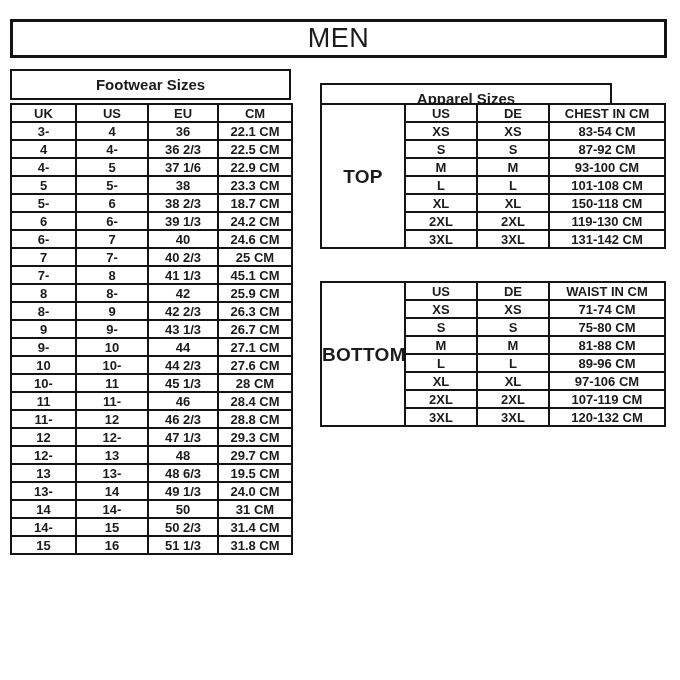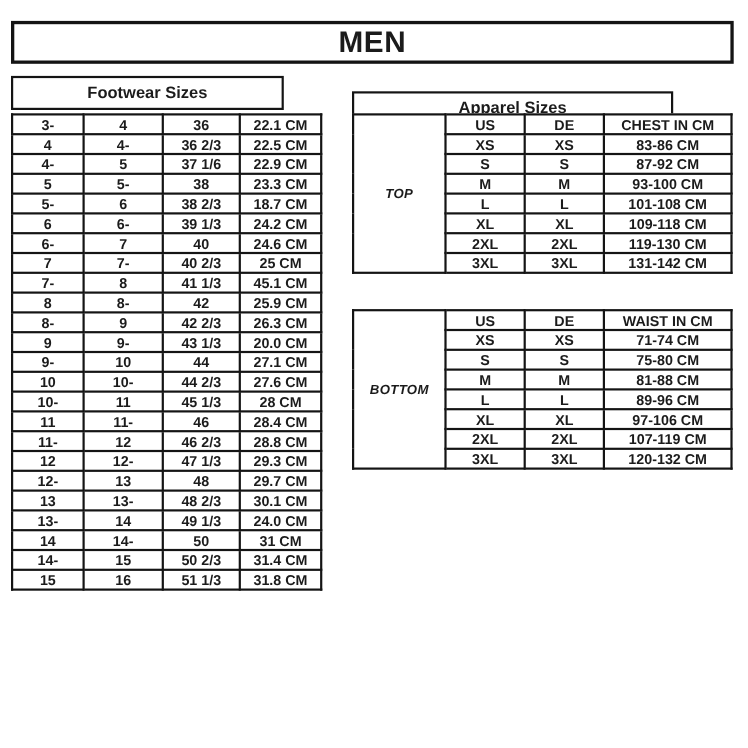--- a/index.html
+++ b/index.html
@@ -11,30 +11,30 @@
     background: #ffffff;
     font-family: "Liberation Sans", sans-serif;
     color: #1b1b1b;
   }
   .men-box {
     position: absolute;
     left: 10px; top: 19px;
     width: 657px; height: 39px;
     border: 3px solid #141414;
     display: flex; align-items: center; justify-content: center;
-    font-weight: 700; font-size: 27px; letter-spacing: 0.5px;
+    font-weight: 400; font-size: 27px; letter-spacing: 0.5px;
   }
   .section-header {
     position: absolute;
     height: 31px;
     border: 2px solid #141414;
     display: flex; align-items: center; justify-content: center;
     font-weight: 700; font-size: 15px;
   }
-  .footwear-header { left: 10px; top: 69px; width: 248px; }
+  .footwear-header { left: 10px; top: 69px; width: 281px; }
   .apparel-header  { left: 320px; top: 83px; width: 292px; text-align: right; }
   table.sizes {
     position: absolute;
     border-collapse: collapse;
     table-layout: fixed;
     background: #ffffff;
   }
   .footwear-table { left: 10px;  top: 103px; width: 281px; }
   .top-table      { left: 320px; top: 103px; width: 344px; }
   .bottom-table   { left: 320px; top: 281px; width: 344px; }
@@ -44,23 +44,22 @@
     vertical-align: middle;
     font-weight: 700;
     font-size: 13px;
     line-height: 1;
     height: 18px;
     padding: 0;
     white-space: nowrap;
     overflow: hidden;
   }
   table.sizes td.side-label {
-    font-size: 12px;
+    font-size: 19px;
     letter-spacing: 0.3px;
-    font-style: italic;
   }
 </style>
 </head>
 <body>
 
 <div class="page">
 
   <div class="men-box">
     <span>MEN</span>
   </div>
@@ -71,20 +70,26 @@
 
   <table class="sizes footwear-table">
     <colgroup>
       <col style="width:65px">
         <col style="width:72px">
         <col style="width:70px">
         <col style="width:74px">
     </colgroup>
     <tbody>
         <tr>
+          <th>UK</th>
+          <th>US</th>
+          <th>EU</th>
+          <th>CM</th>
+        </tr>
+        <tr>
           <td>3-</td>
           <td>4</td>
           <td>36</td>
           <td>22.1 CM</td>
         </tr>
         <tr>
           <td>4</td>
           <td>4-</td>
           <td>36 2/3</td>
           <td>22.5 CM</td>
@@ -140,21 +145,21 @@
         <tr>
           <td>8-</td>
           <td>9</td>
           <td>42 2/3</td>
           <td>26.3 CM</td>
         </tr>
         <tr>
           <td>9</td>
           <td>9-</td>
           <td>43 1/3</td>
-          <td>20.0 CM</td>
+          <td>26.7 CM</td>
         </tr>
         <tr>
           <td>9-</td>
           <td>10</td>
           <td>44</td>
           <td>27.1 CM</td>
         </tr>
         <tr>
           <td>10</td>
           <td>10-</td>
@@ -187,22 +192,22 @@
         </tr>
         <tr>
           <td>12-</td>
           <td>13</td>
           <td>48</td>
           <td>29.7 CM</td>
         </tr>
         <tr>
           <td>13</td>
           <td>13-</td>
-          <td>48 2/3</td>
-          <td>30.1 CM</td>
+          <td>48 6/3</td>
+          <td>19.5 CM</td>
         </tr>
         <tr>
           <td>13-</td>
           <td>14</td>
           <td>49 1/3</td>
           <td>24.0 CM</td>
         </tr>
         <tr>
           <td>14</td>
           <td>14-</td>
@@ -238,41 +243,41 @@
     <tbody>
         <tr>
           <td rowspan="8" class="side-label">TOP</td>
           <th>US</th>
           <th>DE</th>
           <th>CHEST IN CM</th>
         </tr>
         <tr>
           <td>XS</td>
           <td>XS</td>
-          <td>83-86 CM</td>
+          <td>83-54 CM</td>
         </tr>
         <tr>
           <td>S</td>
           <td>S</td>
           <td>87-92 CM</td>
         </tr>
         <tr>
           <td>M</td>
           <td>M</td>
           <td>93-100 CM</td>
         </tr>
         <tr>
           <td>L</td>
           <td>L</td>
           <td>101-108 CM</td>
         </tr>
         <tr>
           <td>XL</td>
           <td>XL</td>
-          <td>109-118 CM</td>
+          <td>150-118 CM</td>
         </tr>
         <tr>
           <td>2XL</td>
           <td>2XL</td>
           <td>119-130 CM</td>
         </tr>
         <tr>
           <td>3XL</td>
           <td>3XL</td>
           <td>131-142 CM</td>

